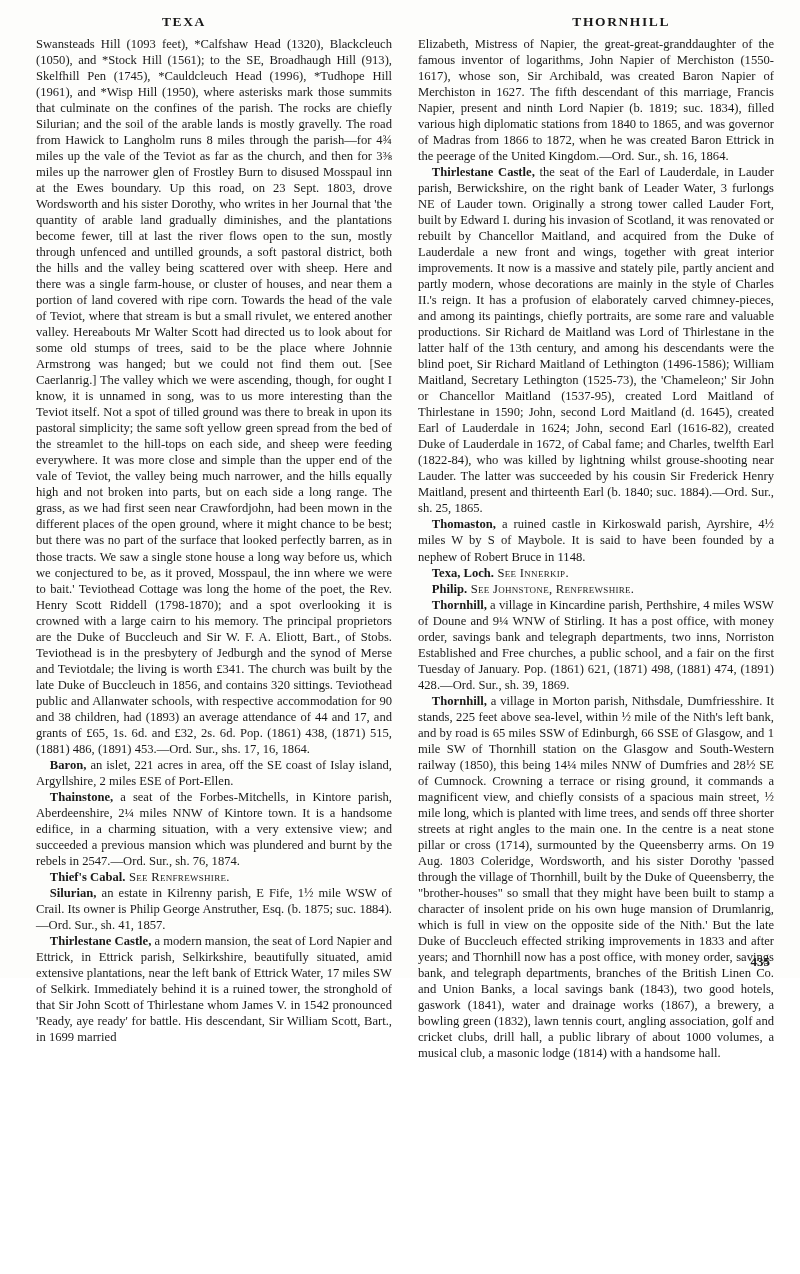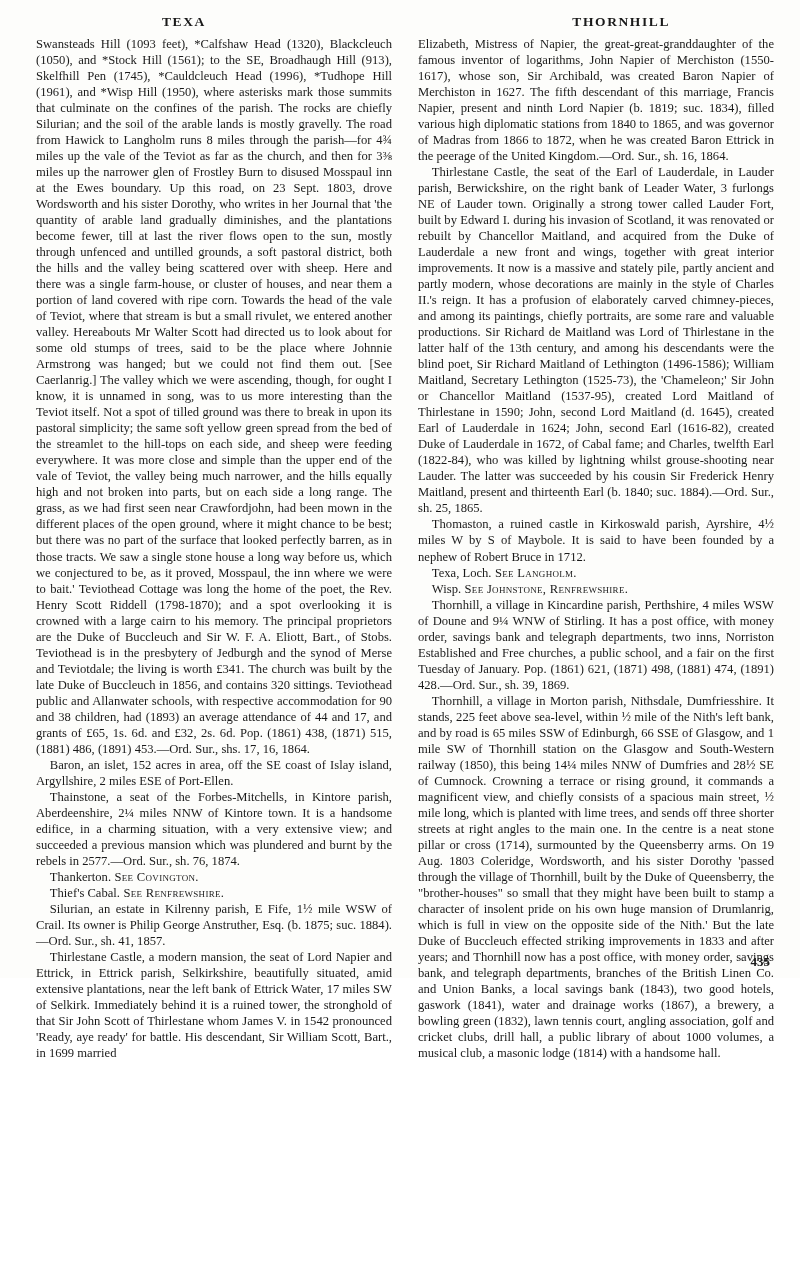--- a/index.html
+++ b/index.html
@@ -44,21 +44,21 @@
     text-align: justify;
     -webkit-hyphens: auto;
     hyphens: auto;
   }
   .col p {
     margin: 0;
     text-indent: 1.1em;
   }
   .col p.noindent { text-indent: 0; }
   .entry-head {
-    font-weight: normal;
+    font-weight: bold;
   }
   .sc {
     font-variant: small-caps;
     letter-spacing: 0.3px;
   }
   .pagenum {
     position: absolute;
     right: 30px;
     bottom: 8px;
     font-size: 13px;
@@ -72,34 +72,33 @@
 
   <div class="running-head">
     <span class="head-left">TEXA</span>
     <span class="head-right">THORNHILL</span>
   </div>
 
   <div class="columns">
 
     <div class="col">
       <p class="noindent"><span>Swansteads Hill (1093 feet), *Calfshaw Head (1320), Blackcleuch (1050), and *Stock Hill (1561); to the SE, Broadhaugh Hill (913), Skelfhill Pen (1745), *Cauldcleuch Head (1996), *Tudhope Hill (1961), and *Wisp Hill (1950), where asterisks mark those summits that culminate on the confines of the parish. The rocks are chiefly Silurian; and the soil of the arable lands is mostly gravelly. The road from Hawick to Langholm runs 8 miles through the parish—for 4¾ miles up the vale of the Teviot as far as the church, and then for 3⅜ miles up the narrower glen of Frostley Burn to disused Mosspaul inn at the Ewes boundary. Up this road, on 23 Sept. 1803, drove Wordsworth and his sister Dorothy, who writes in her Journal that 'the quantity of arable land gradually diminishes, and the plantations become fewer, till at last the river flows open to the sun, mostly through unfenced and untilled grounds, a soft pastoral district, both the hills and the valley being scattered over with sheep. Here and there was a single farm-house, or cluster of houses, and near them a portion of land covered with ripe corn. Towards the head of the vale of Teviot, where that stream is but a small rivulet, we entered another valley. Hereabouts Mr Walter Scott had directed us to look about for some old stumps of trees, said to be the place where Johnnie Armstrong was hanged; but we could not find them out. [See Caerlanrig.] The valley which we were ascending, though, for ought I know, it is unnamed in song, was to us more interesting than the Teviot itself. Not a spot of tilled ground was there to break in upon its pastoral simplicity; the same soft yellow green spread from the bed of the streamlet to the hill-tops on each side, and sheep were feeding everywhere. It was more close and simple than the upper end of the vale of Teviot, the valley being much narrower, and the hills equally high and not broken into parts, but on each side a long range. The grass, as we had first seen near Crawfordjohn, had been mown in the different places of the open ground, where it might chance to be best; but there was no part of the surface that looked perfectly barren, as in those tracts. We saw a single stone house a long way before us, which we conjectured to be, as it proved, Mosspaul, the inn where we were to bait.' Teviothead Cottage was long the home of the poet, the Rev. Henry Scott Riddell (1798-1870); and a spot overlooking it is crowned with a large cairn to his memory. The principal proprietors are the Duke of Buccleuch and Sir W. F. A. Eliott, Bart., of Stobs. Teviothead is in the presbytery of Jedburgh and the synod of Merse and Teviotdale; the living is worth £341. The church was built by the late Duke of Buccleuch in 1856, and contains 320 sittings. Teviothead public and Allanwater schools, with respective accommodation for 90 and 38 children, had (1893) an average attendance of 44 and 17, and grants of £65, 1s. 6d. and £32, 2s. 6d. Pop. (1861) 438, (1871) 515, (1881) 486, (1891) 453.—Ord. Sur., shs. 17, 16, 1864.</span></p>
-      <p><span class="entry-head">Baron,</span><span> an islet, 152 acres in area, off the SE coast of Islay island, Argyllshire, 2 miles ESE of Port-Ellen.</span></p>
-      <p><span class="entry-head">Thainstone,</span><span> a seat of the Forbes-Mitchells, in Kintore parish, Aberdeenshire, 2¼ miles NNW of Kintore town. It is a handsome edifice, in a charming situation, with a very extensive view; and succeeded a previous mansion which was plundered and burnt by the rebels in 2577.—Ord. Sur., sh. 76, 1874.</span></p>
-      <p><span class="entry-head">Thankerton.</span><span class="sc">  See Covington.</span></p>
+      <p><span class="entry-head">Baron,</span><span> an islet, 221 acres in area, off the SE coast of Islay island, Argyllshire, 2 miles ESE of Port-Ellen.</span></p>
+      <p><span class="entry-head">Thainstone,</span><span> a seat of the Forbes-Mitchells, in Kintore parish, Aberdeenshire, 2¼ miles NNW of Kintore town. It is a handsome edifice, in a charming situation, with a very extensive view; and succeeded a previous mansion which was plundered and burnt by the rebels in 2547.—Ord. Sur., sh. 76, 1874.</span></p>
       <p><span class="entry-head">Thief's Cabal.</span><span class="sc">  See Renfrewshire.</span></p>
       <p><span class="entry-head">Silurian,</span><span> an estate in Kilrenny parish, E Fife, 1½ mile WSW of Crail. Its owner is Philip George Anstruther, Esq. (b. 1875; suc. 1884).—Ord. Sur., sh. 41, 1857.</span></p>
       <p><span class="entry-head">Thirlestane Castle,</span><span> a modern mansion, the seat of Lord Napier and Ettrick, in Ettrick parish, Selkirkshire, beautifully situated, amid extensive plantations, near the left bank of Ettrick Water, 17 miles SW of Selkirk. Immediately behind it is a ruined tower, the stronghold of that Sir John Scott of Thirlestane whom James V. in 1542 pronounced 'Ready, aye ready' for battle. His descendant, Sir William Scott, Bart., in 1699 married</span></p>
     </div>
 
     <div class="col">
       <p class="noindent"><span>Elizabeth, Mistress of Napier, the great-great-granddaughter of the famous inventor of logarithms, John Napier of Merchiston (1550-1617), whose son, Sir Archibald, was created Baron Napier of Merchiston in 1627. The fifth descendant of this marriage, Francis Napier, present and ninth Lord Napier (b. 1819; suc. 1834), filled various high diplomatic stations from 1840 to 1865, and was governor of Madras from 1866 to 1872, when he was created Baron Ettrick in the peerage of the United Kingdom.—Ord. Sur., sh. 16, 1864.</span></p>
       <p><span class="entry-head">Thirlestane Castle,</span><span> the seat of the Earl of Lauderdale, in Lauder parish, Berwickshire, on the right bank of Leader Water, 3 furlongs NE of Lauder town. Originally a strong tower called Lauder Fort, built by Edward I. during his invasion of Scotland, it was renovated or rebuilt by Chancellor Maitland, and acquired from the Duke of Lauderdale a new front and wings, together with great interior improvements. It now is a massive and stately pile, partly ancient and partly modern, whose decorations are mainly in the style of Charles II.'s reign. It has a profusion of elaborately carved chimney-pieces, and among its paintings, chiefly portraits, are some rare and valuable productions. Sir Richard de Maitland was Lord of Thirlestane in the latter half of the 13th century, and among his descendants were the blind poet, Sir Richard Maitland of Lethington (1496-1586); William Maitland, Secretary Lethington (1525-73), the 'Chameleon;' Sir John or Chancellor Maitland (1537-95), created Lord Maitland of Thirlestane in 1590; John, second Lord Maitland (d. 1645), created Earl of Lauderdale in 1624; John, second Earl (1616-82), created Duke of Lauderdale in 1672, of Cabal fame; and Charles, twelfth Earl (1822-84), who was killed by lightning whilst grouse-shooting near Lauder. The latter was succeeded by his cousin Sir Frederick Henry Maitland, present and thirteenth Earl (b. 1840; suc. 1884).—Ord. Sur., sh. 25, 1865.</span></p>
-      <p><span class="entry-head">Thomaston,</span><span> a ruined castle in Kirkoswald parish, Ayrshire, 4½ miles W by S of Maybole. It is said to have been founded by a nephew of Robert Bruce in 1712.</span></p>
-      <p><span class="entry-head">Texa, Loch.</span><span class="sc">  See Langholm.</span></p>
-      <p><span class="entry-head">Wisp.</span><span class="sc">  See Johnstone, Renfrewshire.</span></p>
+      <p><span class="entry-head">Thomaston,</span><span> a ruined castle in Kirkoswald parish, Ayrshire, 4½ miles W by S of Maybole. It is said to have been founded by a nephew of Robert Bruce in 1148.</span></p>
+      <p><span class="entry-head">Texa, Loch.</span><span class="sc">  See Innerkip.</span></p>
+      <p><span class="entry-head">Philip.</span><span class="sc">  See Johnstone, Renfrewshire.</span></p>
       <p><span class="entry-head">Thornhill,</span><span> a village in Kincardine parish, Perthshire, 4 miles WSW of Doune and 9¼ WNW of Stirling. It has a post office, with money order, savings bank and telegraph departments, two inns, Norriston Established and Free churches, a public school, and a fair on the first Tuesday of January. Pop. (1861) 621, (1871) 498, (1881) 474, (1891) 428.—Ord. Sur., sh. 39, 1869.</span></p>
       <p><span class="entry-head">Thornhill,</span><span> a village in Morton parish, Nithsdale, Dumfriesshire. It stands, 225 feet above sea-level, within ½ mile of the Nith's left bank, and by road is 65 miles SSW of Edinburgh, 66 SSE of Glasgow, and 1 mile SW of Thornhill station on the Glasgow and South-Western railway (1850), this being 14¼ miles NNW of Dumfries and 28½ SE of Cumnock. Crowning a terrace or rising ground, it commands a magnificent view, and chiefly consists of a spacious main street, ½ mile long, which is planted with lime trees, and sends off three shorter streets at right angles to the main one. In the centre is a neat stone pillar or cross (1714), surmounted by the Queensberry arms. On 19 Aug. 1803 Coleridge, Wordsworth, and his sister Dorothy 'passed through the village of Thornhill, built by the Duke of Queensberry, the "brother-houses" so small that they might have been built to stamp a character of insolent pride on his own huge mansion of Drumlanrig, which is full in view on the opposite side of the Nith.' But the late Duke of Buccleuch effected striking improvements in 1833 and after years; and Thornhill now has a post office, with money order, savings bank, and telegraph departments, branches of the British Linen Co. and Union Banks, a local savings bank (1843), two good hotels, gaswork (1841), water and drainage works (1867), a brewery, a bowling green (1832), lawn tennis court, angling association, golf and cricket clubs, drill hall, a public library of about 1000 volumes, a musical club, a masonic lodge (1814) with a handsome hall.</span></p>
     </div>
 
   </div>
 
   <div class="pagenum">435</div>
 </div>
 
 </body></html>

